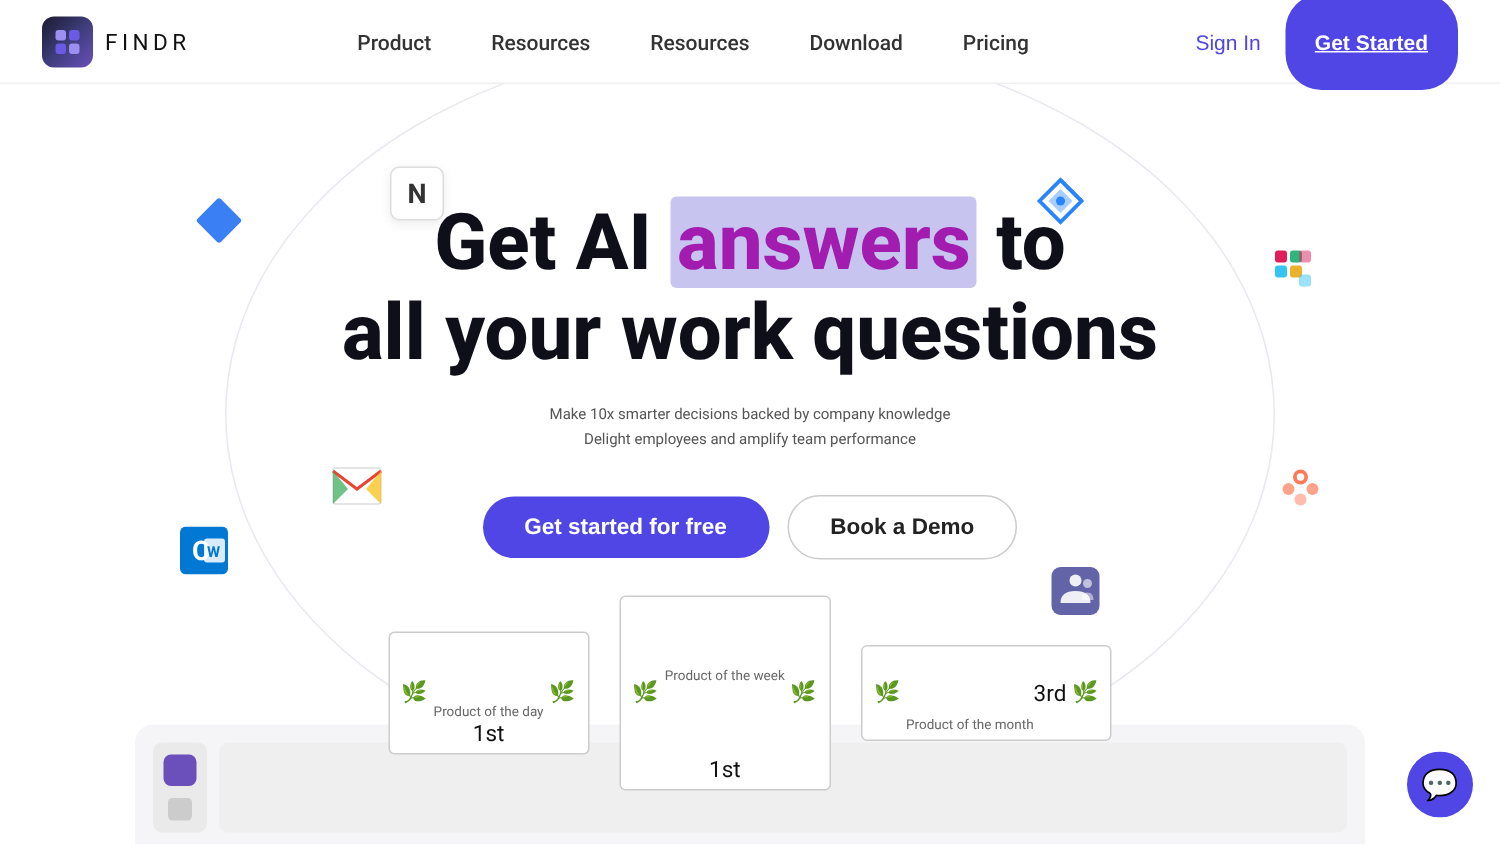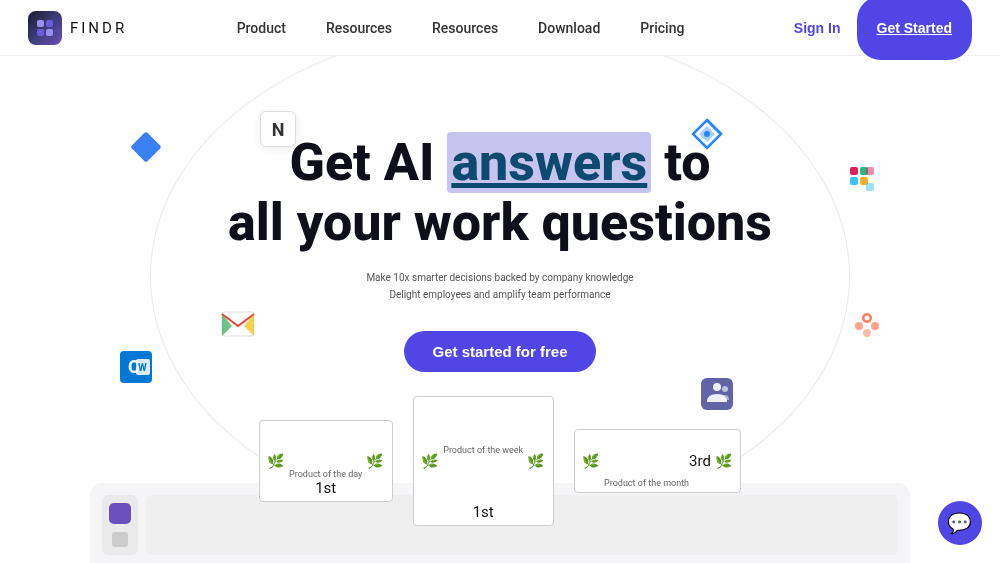--- a/index.html
+++ b/index.html
@@ -59,21 +59,21 @@
       font-weight: 500;
     }
     .nav-right {
       display: flex;
       align-items: center;
       gap: 16px;
     }
     .sign-in-btn {
       color: #4f46e5;
       font-size: 14px;
-      font-weight: 700;
+      font-weight: 400;
       text-decoration: none;
       background: none;
       border: none;
       cursor: pointer;
     }
     .get-started-btn {
       background: #4f46e5;
       color: #fff;
       border: none;
       border-radius: 24px;
@@ -196,22 +196,21 @@
       font-size: 52px;
       font-weight: 800;
       line-height: 1.15;
       color: #0f0f1a;
       margin-bottom: 16px;
     }
     .hero-highlight {
       background: #c7c5f0;
       border-radius: 4px;
       padding: 0 4px;
-      color: #0c4a6e;
-      text-decoration: underline;
+      color: #a21caf;
     }
     .hero-subtitle {
       font-size: 10px;
       color: #555;
       line-height: 1.7;
       margin-bottom: 28px;
     }
     .hero-buttons {
       display: flex;
       align-items: center;
@@ -458,20 +457,21 @@
       <span>Get AI </span><span class="hero-highlight">answers</span><span> to</span>
       <br>
       <span>all your work questions</span>
     </h1>
     <p class="hero-subtitle">
       <span>Make 10x smarter decisions backed by company knowledge</span><br>
       <span>Delight employees and amplify team performance</span>
     </p>
     <div class="hero-buttons">
       <button class="btn-primary">Get started for free</button>
+      <button class="btn-secondary">Book a Demo</button>
     </div>
 
     <div class="badges">
       <div class="badge">
         <div class="badge-wreath">
           <span class="leaf-left">🌿</span>
           <div style="display:flex;flex-direction:column;align-items:center;">
             <span class="badge-label">Product of the day</span>
             <span class="badge-number">1st</span>
           </div>

